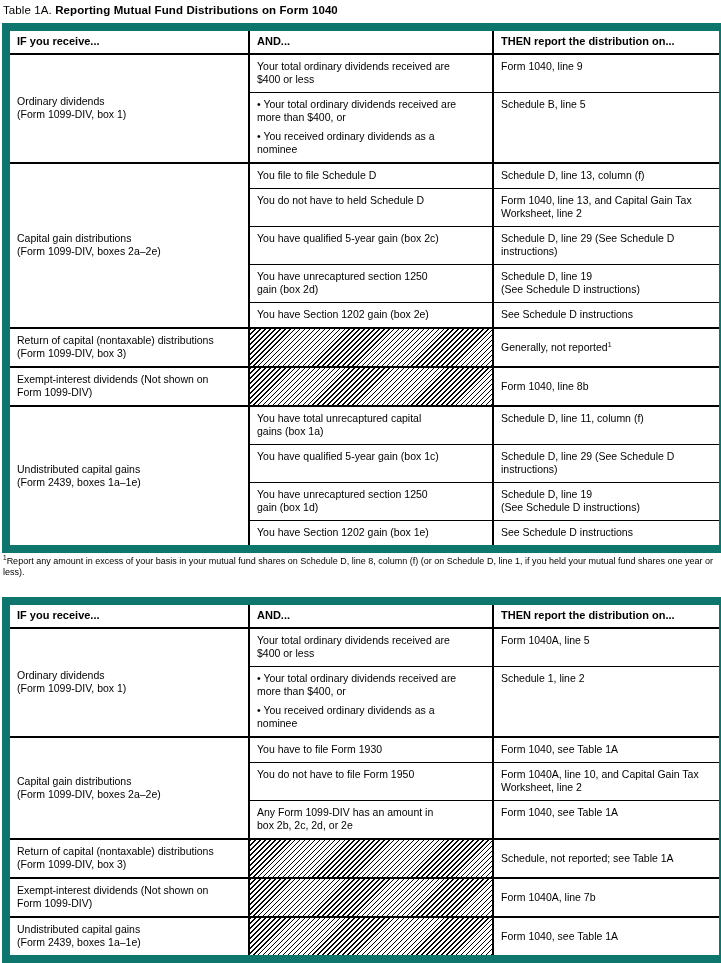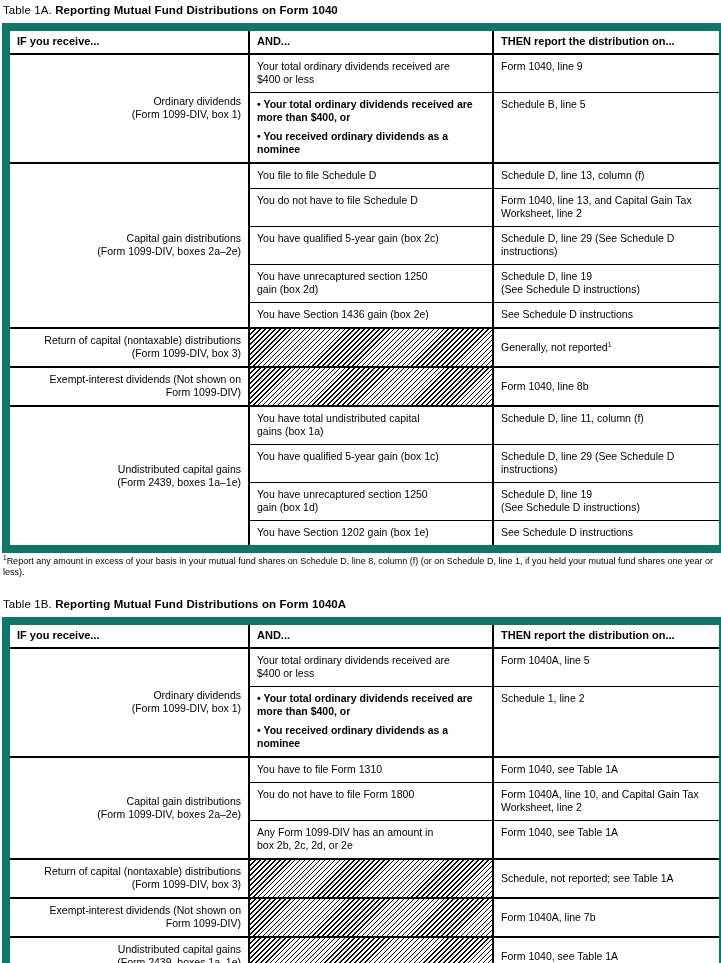--- a/index.html
+++ b/index.html
@@ -47,30 +47,30 @@
   }
   .irs thead th {
     font-size: 11px;
     font-weight: 700;
     padding: 4px 7px 5px 7px;
     white-space: normal;
     border-bottom-width: 2px;
   }
   .irs tr.group-start td { border-top-width: 2px; }
 
-  td.if-cell { vertical-align: middle; text-align: right; }
+  td.if-cell { vertical-align: middle; }
   td.middle  { vertical-align: middle; }
   td.hatched {
     padding: 0;
     background: repeating-linear-gradient(135deg,
       #000000 0px, #000000 1px,
       #ffffff 1px, #ffffff 3.5px);
   }
 
-  .bullet-item { white-space: pre-line; font-weight: bold; }
+  .bullet-item { white-space: pre-line; }
   .bullet-item + .bullet-item { margin-top: 6px; }
 
   sup { font-size: 7px; line-height: 0; vertical-align: super; }
 
   .footnote {
     font-size: 9px;
     line-height: 11px;
     margin: 3px 0 0 1px;
   }
   .footnote sup { font-size: 6.5px; }
@@ -112,55 +112,55 @@
 nominee</div></td>
             <td class="then-cell">Schedule B, line 5</td>
           </tr>
           <tr class="group-start">
             <td class="if-cell" rowspan="5">Capital gain distributions
 (Form 1099-DIV, boxes 2a–2e)</td>
             <td class="and-cell">You file to file Schedule D</td>
             <td class="then-cell">Schedule D, line 13, column (f)</td>
           </tr>
           <tr>
-            <td class="and-cell">You do not have to file Schedule D</td>
+            <td class="and-cell">You do not have to held Schedule D</td>
             <td class="then-cell">Form 1040, line 13, and Capital Gain Tax
 Worksheet, line 2</td>
           </tr>
           <tr>
             <td class="and-cell">You have qualified 5-year gain (box 2c)</td>
             <td class="then-cell">Schedule D, line 29 (See Schedule D
 instructions)</td>
           </tr>
           <tr>
             <td class="and-cell">You have unrecaptured section 1250
 gain (box 2d)</td>
             <td class="then-cell">Schedule D, line 19
 (See Schedule D instructions)</td>
           </tr>
           <tr>
-            <td class="and-cell">You have Section 1436 gain (box 2e)</td>
+            <td class="and-cell">You have Section 1202 gain (box 2e)</td>
             <td class="then-cell">See Schedule D instructions</td>
           </tr>
           <tr class="group-start">
             <td class="if-cell" rowspan="1">Return of capital (nontaxable) distributions
 (Form 1099-DIV, box 3)</td>
             <td class="and-cell hatched"></td>
             <td class="then-cell middle">Generally, not reported<sup>1</sup></td>
           </tr>
           <tr class="group-start">
             <td class="if-cell" rowspan="1">Exempt-interest dividends (Not shown on
 Form 1099-DIV)</td>
             <td class="and-cell hatched"></td>
             <td class="then-cell middle">Form 1040, line 8b</td>
           </tr>
           <tr class="group-start">
             <td class="if-cell" rowspan="4">Undistributed capital gains
 (Form 2439, boxes 1a–1e)</td>
-            <td class="and-cell">You have total undistributed capital
+            <td class="and-cell">You have total unrecaptured capital
 gains (box 1a)</td>
             <td class="then-cell">Schedule D, line 11, column (f)</td>
           </tr>
           <tr>
             <td class="and-cell">You have qualified 5-year gain (box 1c)</td>
             <td class="then-cell">Schedule D, line 29 (See Schedule D
 instructions)</td>
           </tr>
           <tr>
             <td class="and-cell">You have unrecaptured section 1250
@@ -172,21 +172,20 @@
             <td class="and-cell">You have Section 1202 gain (box 1e)</td>
             <td class="then-cell">See Schedule D instructions</td>
           </tr>
         </tbody>
     </table>
 
     <p class="footnote"><sup>1</sup><span>Report any amount in excess of your basis in your mutual fund shares on Schedule D, line 8, column (f) (or on Schedule D, line 1, if you held your mutual fund shares one year or less).</span></p>
   </section>
 
   <section class="section-1b">
-    <p class="doc-title"><span>Table 1B.</span> <span class="bold">Reporting Mutual Fund Distributions on Form 1040A</span></p>
 
     <table class="irs">
       <colgroup>
           <col class="c1">
           <col class="c2">
           <col class="c3">
         </colgroup>
       <thead>
         <tr>
           <th>IF you receive...</th>
@@ -204,25 +203,25 @@
           </tr>
           <tr>
             <td class="and-cell"><div class="bullet-item">• Your total ordinary dividends received are
 more than $400, or</div><div class="bullet-item">• You received ordinary dividends as a
 nominee</div></td>
             <td class="then-cell">Schedule 1, line 2</td>
           </tr>
           <tr class="group-start">
             <td class="if-cell" rowspan="3">Capital gain distributions
 (Form 1099-DIV, boxes 2a–2e)</td>
-            <td class="and-cell">You have to file Form 1310</td>
+            <td class="and-cell">You have to file Form 1930</td>
             <td class="then-cell">Form 1040, see Table 1A</td>
           </tr>
           <tr>
-            <td class="and-cell">You do not have to file Form 1800</td>
+            <td class="and-cell">You do not have to file Form 1950</td>
             <td class="then-cell">Form 1040A, line 10, and Capital Gain Tax
 Worksheet, line 2</td>
           </tr>
           <tr>
             <td class="and-cell">Any Form 1099-DIV has an amount in
 box 2b, 2c, 2d, or 2e</td>
             <td class="then-cell">Form 1040, see Table 1A</td>
           </tr>
           <tr class="group-start">
             <td class="if-cell" rowspan="1">Return of capital (nontaxable) distributions

